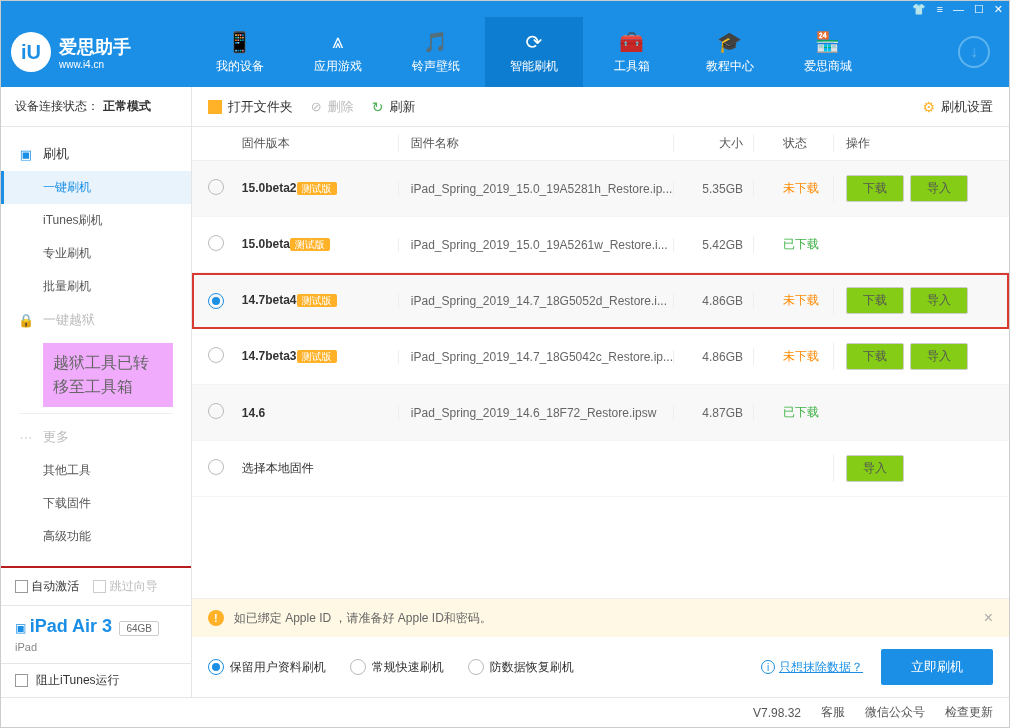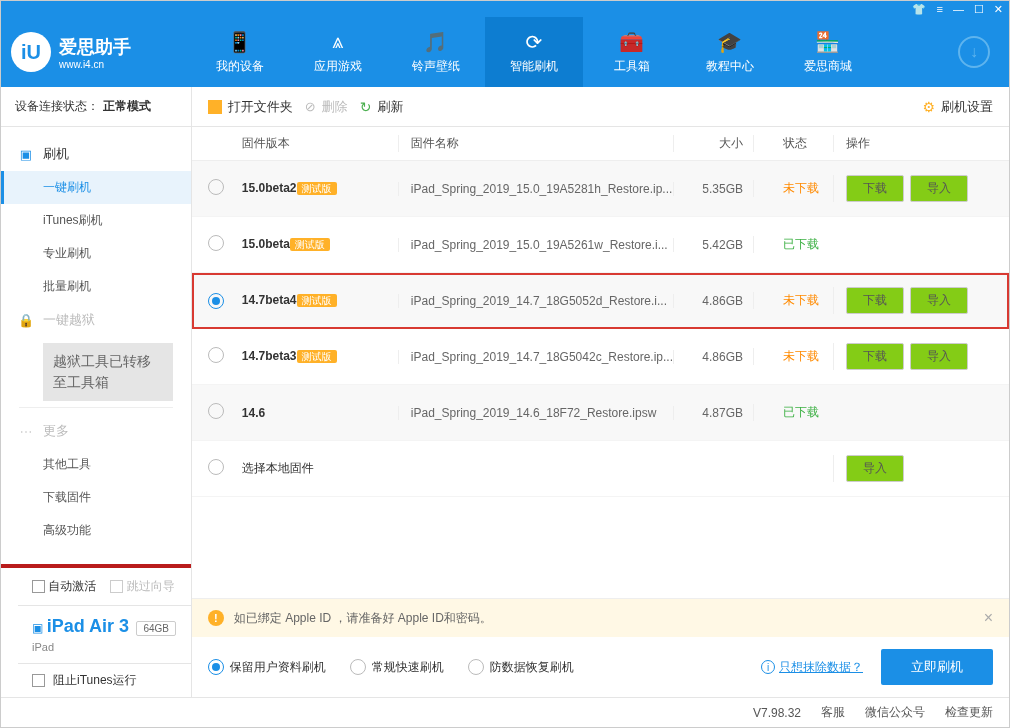--- a/index.html
+++ b/index.html
@@ -27,35 +27,35 @@
 
 .sidebar { width: 192px; border-right: 1px solid #e5e5e5; display: flex; flex-direction: column; }
 .conn-status { height: 40px; border-bottom: 1px solid #e5e5e5; display: flex; align-items: center; padding: 0 14px; gap: 4px; font-size: 12px; }
 .side-section { padding: 10px 0; }
 .side-cat { display: flex; align-items: center; padding: 8px 18px; gap: 10px; color: #333; font-size: 13px; }
 .side-cat.dim { color: #bbb; }
 .side-cat .ico { width: 14px; height: 14px; display: inline-flex; align-items: center; justify-content: center; color: #1b8fe6; }
 .side-cat.dim .ico { color: #ccc; }
 .side-sub { padding: 8px 18px 8px 42px; font-size: 12px; color: #555; cursor: pointer; }
 .side-sub.active { background: #e8f3fc; color: #1b8fe6; border-left: 3px solid #1b8fe6; padding-left: 39px; }
-.side-notice { margin: 6px 18px 6px 42px; background: #e5e5e5; padding: 8px 10px; font-size: 14px; color: #666; line-height: 1.5; }
+.side-notice { margin: 6px 18px 6px 42px; background: #f0abfc; padding: 8px 10px; font-size: 16px; color: #666; line-height: 1.5; }
 .side-hr { border: none; border-top: 1px solid #eee; margin: 6px 18px; }
 
-.side-bottom { margin-top: auto; border-top: 4px solid #b91c1c; padding-left: 17px; }
+.side-bottom { margin-top: auto; border-top: 2px solid #b91c1c; }
 .sb-row { padding: 10px 14px; display: flex; align-items: center; gap: 14px; font-size: 12px; }
 .cb { width: 13px; height: 13px; border: 1px solid #999; display: inline-block; vertical-align: middle; }
 .device-box { padding: 10px 14px; border-top: 1px solid #e5e5e5; }
 .device-name { color: #1b8fe6; font-size: 18px; font-weight: bold; }
 .device-cap { border: 1px solid #ccc; padding: 1px 6px; font-size: 10px; color: #666; border-radius: 2px; margin-left: 4px; }
 .device-type { color: #888; font-size: 11px; margin-top: 4px; }
 .sb-itunes { border-top: 1px solid #e5e5e5; padding: 8px 14px; display: flex; align-items: center; gap: 8px; }
 
 .main { flex: 1; display: flex; flex-direction: column; position: relative; }
 .toolbar { height: 40px; border-bottom: 1px solid #e5e5e5; display: flex; align-items: center; padding: 0 16px; gap: 18px; font-size: 13px; }
-.toolbar .left { display: flex; align-items: flex-start; gap: 12px; }
+.toolbar .left { display: flex; align-items: flex-start; gap: 18px; }
 .toolbar .right { margin-left: auto; display: flex; align-items: center; gap: 6px; color: #333; }
 .tb-item { display: flex; align-items: center; gap: 6px; cursor: pointer; }
 .tb-item.dim { color: #bbb; }
 .sq-icon { width: 14px; height: 14px; background: #ffb128; display: inline-block; }
 .reload-icon { color: #4cb050; font-size: 14px; }
 .gear-icon { color: #ffb128; font-size: 14px; }
 
 .thead { height: 34px; display: flex; align-items: center; padding: 0 16px; font-size: 12px; color: #555; border-bottom: 1px solid #eee; }
 .col-radio { width: 30px; }
 .col-ver { width: 160px; padding-left: 4px; }

